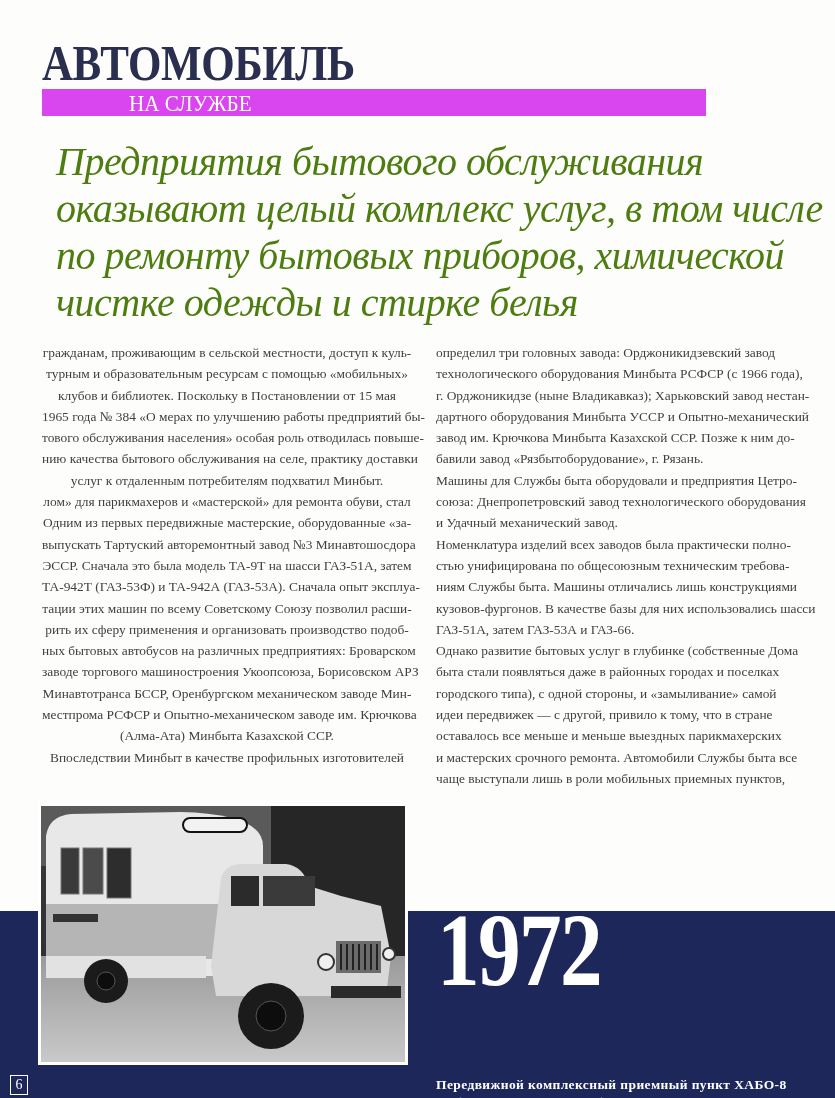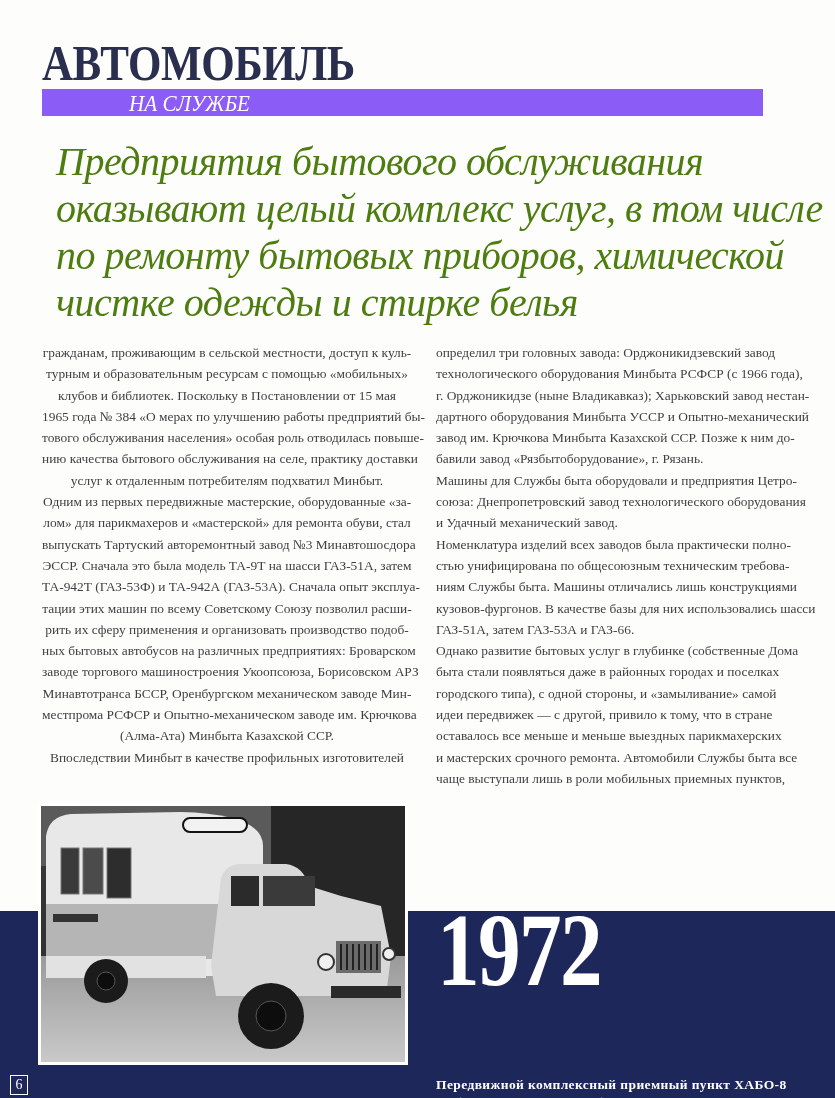--- a/index.html
+++ b/index.html
@@ -11,23 +11,22 @@
     }
     .title {
       position: absolute; left: 42px; top: 38px;
       font-family: "Liberation Serif", serif; font-weight: bold;
       font-size: 50px; line-height: 50px; letter-spacing: -0.5px;
       color: #2a2e4f;
       transform: scaleX(0.86); transform-origin: left top;
       white-space: nowrap;
     }
     .subtitle-bar {
-      position: absolute; left: 42px; top: 89px; width: 721px; height: 27px;
-      background: #8b5cf6;
-      font-style: italic;
+      position: absolute; left: 42px; top: 89px; width: 664px; height: 27px;
+      background: #d946ef;
     }
     .subtitle-text {
       position: absolute; left: 87px; top: 1px;
       font-family: "Liberation Serif", serif;
       font-size: 24px; line-height: 26px; color: #ffffff;
       transform: scaleX(0.88); transform-origin: left top; white-space: nowrap;
     }
     .lead {
       position: absolute; left: 56px; top: 138px; width: 780px;
       font-family: "Liberation Serif", serif; font-style: italic;
@@ -93,22 +92,22 @@
 </div>
 
 <div class="col col-left">
   <span class="line">гражданам, проживающим в сельской местности, доступ к куль-</span>
   <span class="line">турным и образовательным ресурсам с помощью «мобильных»</span>
   <span class="line">клубов и библиотек. Поскольку в Постановлении от 15 мая</span>
   <span class="line">1965 года № 384 «О мерах по улучшению работы предприятий бы-</span>
   <span class="line">тового обслуживания населения» особая роль отводилась повыше-</span>
   <span class="line">нию качества бытового обслуживания на селе, практику доставки</span>
   <span class="line">услуг к отдаленным потребителям подхватил Минбыт.</span>
+  <span class="line">лом» для парикмахеров и «мастерской» для ремонта обуви, стал</span>
   <span class="line">Одним из первых передвижные мастерские, оборудованные «за-</span>
-  <span class="line">лом» для парикмахеров и «мастерской» для ремонта обуви, стал</span>
   <span class="line">выпускать Тартуский авторемонтный завод №3 Минавтошосдора</span>
   <span class="line">ЭССР. Сначала это была модель ТА-9Т на шасси ГАЗ-51А, затем</span>
   <span class="line">ТА-942Т (ГАЗ-53Ф) и ТА-942А (ГАЗ-53А). Сначала опыт эксплуа-</span>
   <span class="line">тации этих машин по всему Советскому Союзу позволил расши-</span>
   <span class="line">рить их сферу применения и организовать производство подоб-</span>
   <span class="line">ных бытовых автобусов на различных предприятиях: Броварском</span>
   <span class="line">заводе торгового машиностроения Укоопсоюза, Борисовском АРЗ</span>
   <span class="line">Минавтотранса БССР, Оренбургском механическом заводе Мин-</span>
   <span class="line">местпрома РСФСР и Опытно-механическом заводе им. Крючкова</span>
   <span class="line">(Алма-Ата) Минбыта Казахской ССР.</span>

